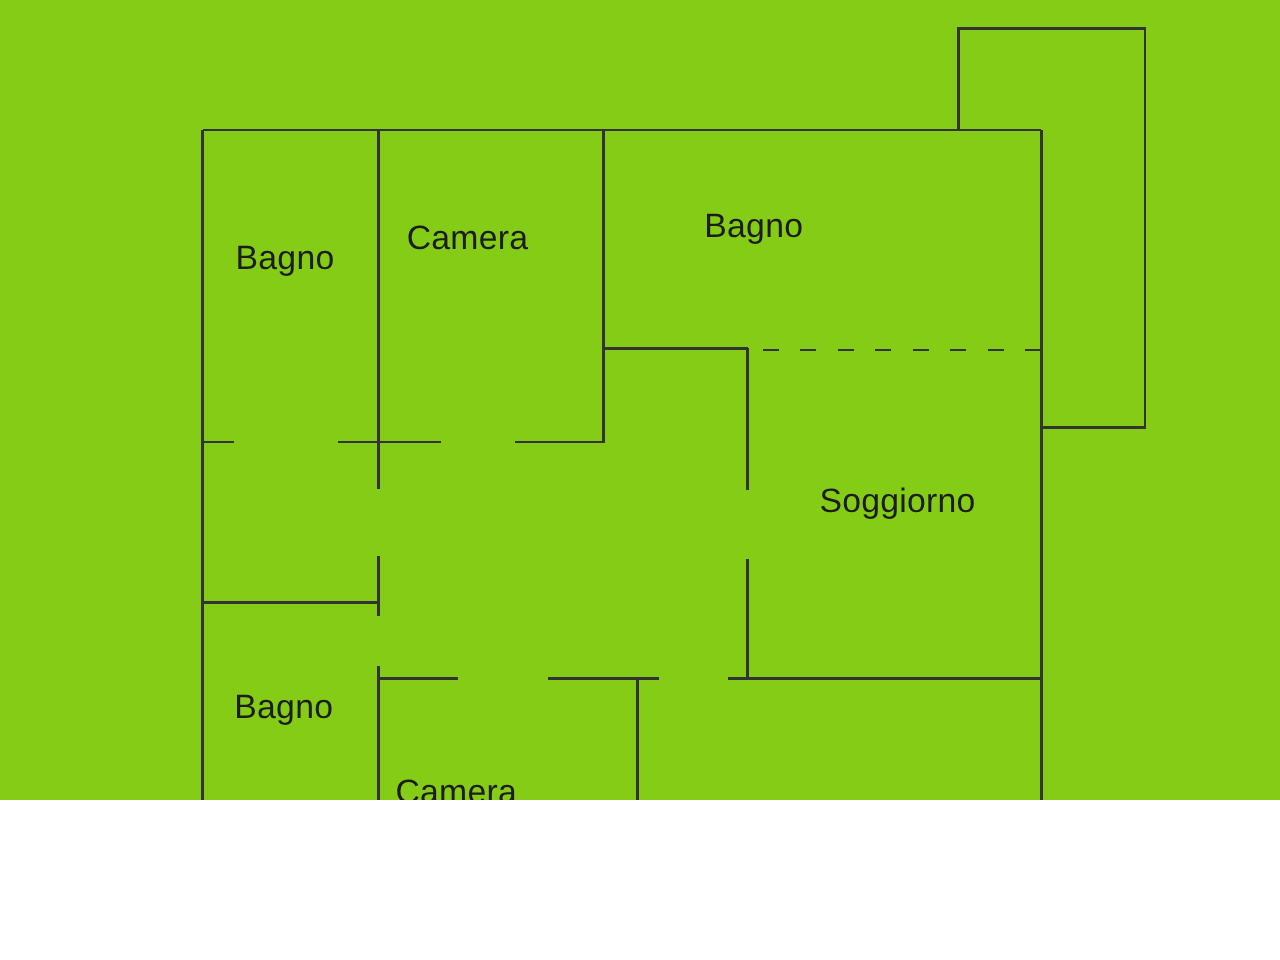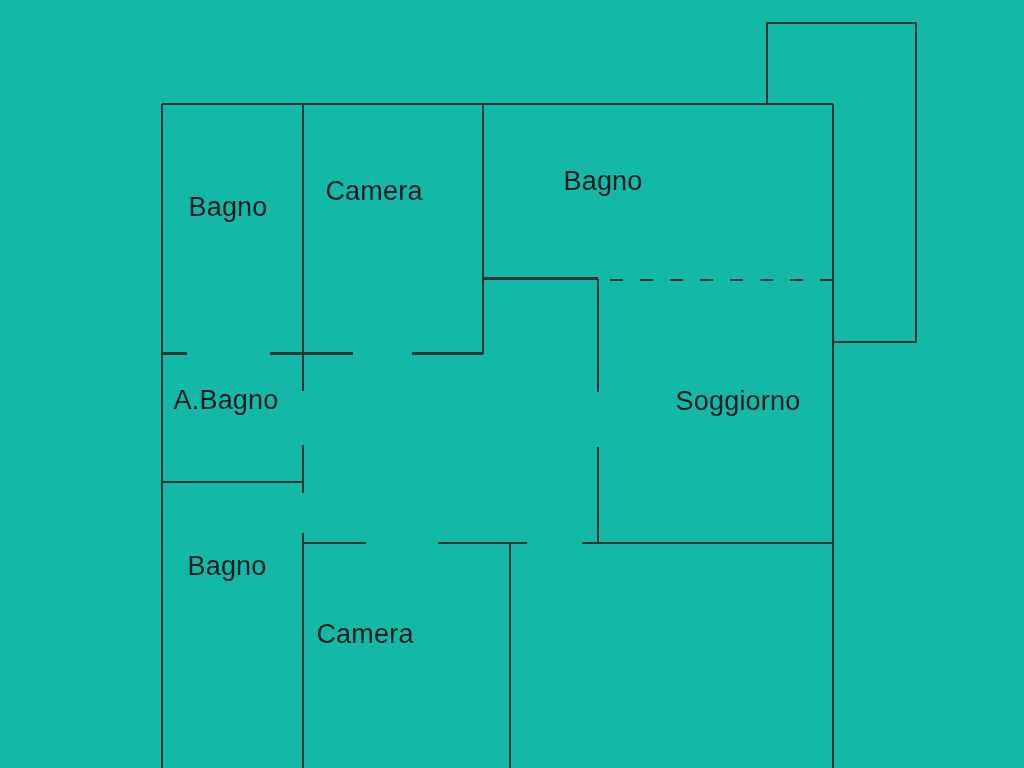--- a/index.html
+++ b/index.html
@@ -4,22 +4,22 @@
 <style>
   html, body {
     margin: 0;
     padding: 0;
     background: #ffffff;
     font-family: "Liberation Sans", sans-serif;
   }
   .floorplan {
     position: relative;
     width: 1024px;
-    height: 768px;
-    background: #14b8a6;
+    height: 640px;
+    background: #84cc16;
     overflow: hidden;
   }
   .floorplan svg {
     position: absolute;
     left: 0;
     top: 0;
   }
   .room-label {
     position: absolute;
     transform: translate(-50%, -50%);
@@ -66,22 +66,21 @@
       <line x1="598" y1="447" x2="598" y2="543"></line>
     </g>
   </svg>
 
   <div class="room-label" style="left:228px; top:207px">Bagno</div>
 
   <div class="room-label" style="left:374px; top:191px">Camera</div>
 
   <div class="room-label" style="left:603px; top:181px">Bagno</div>
 
-  <div class="room-label" style="left:226px; top:400px">A.Bagno</div>
 
-  <div class="room-label" style="left:738px; top:401px">Soggiorno</div>
+  <div class="room-label" style="left:718px; top:401px">Soggiorno</div>
 
   <div class="room-label" style="left:227px; top:566px">Bagno</div>
 
   <div class="room-label" style="left:365px; top:634px">Camera</div>
 
 
 </div>
 
 </body></html>

